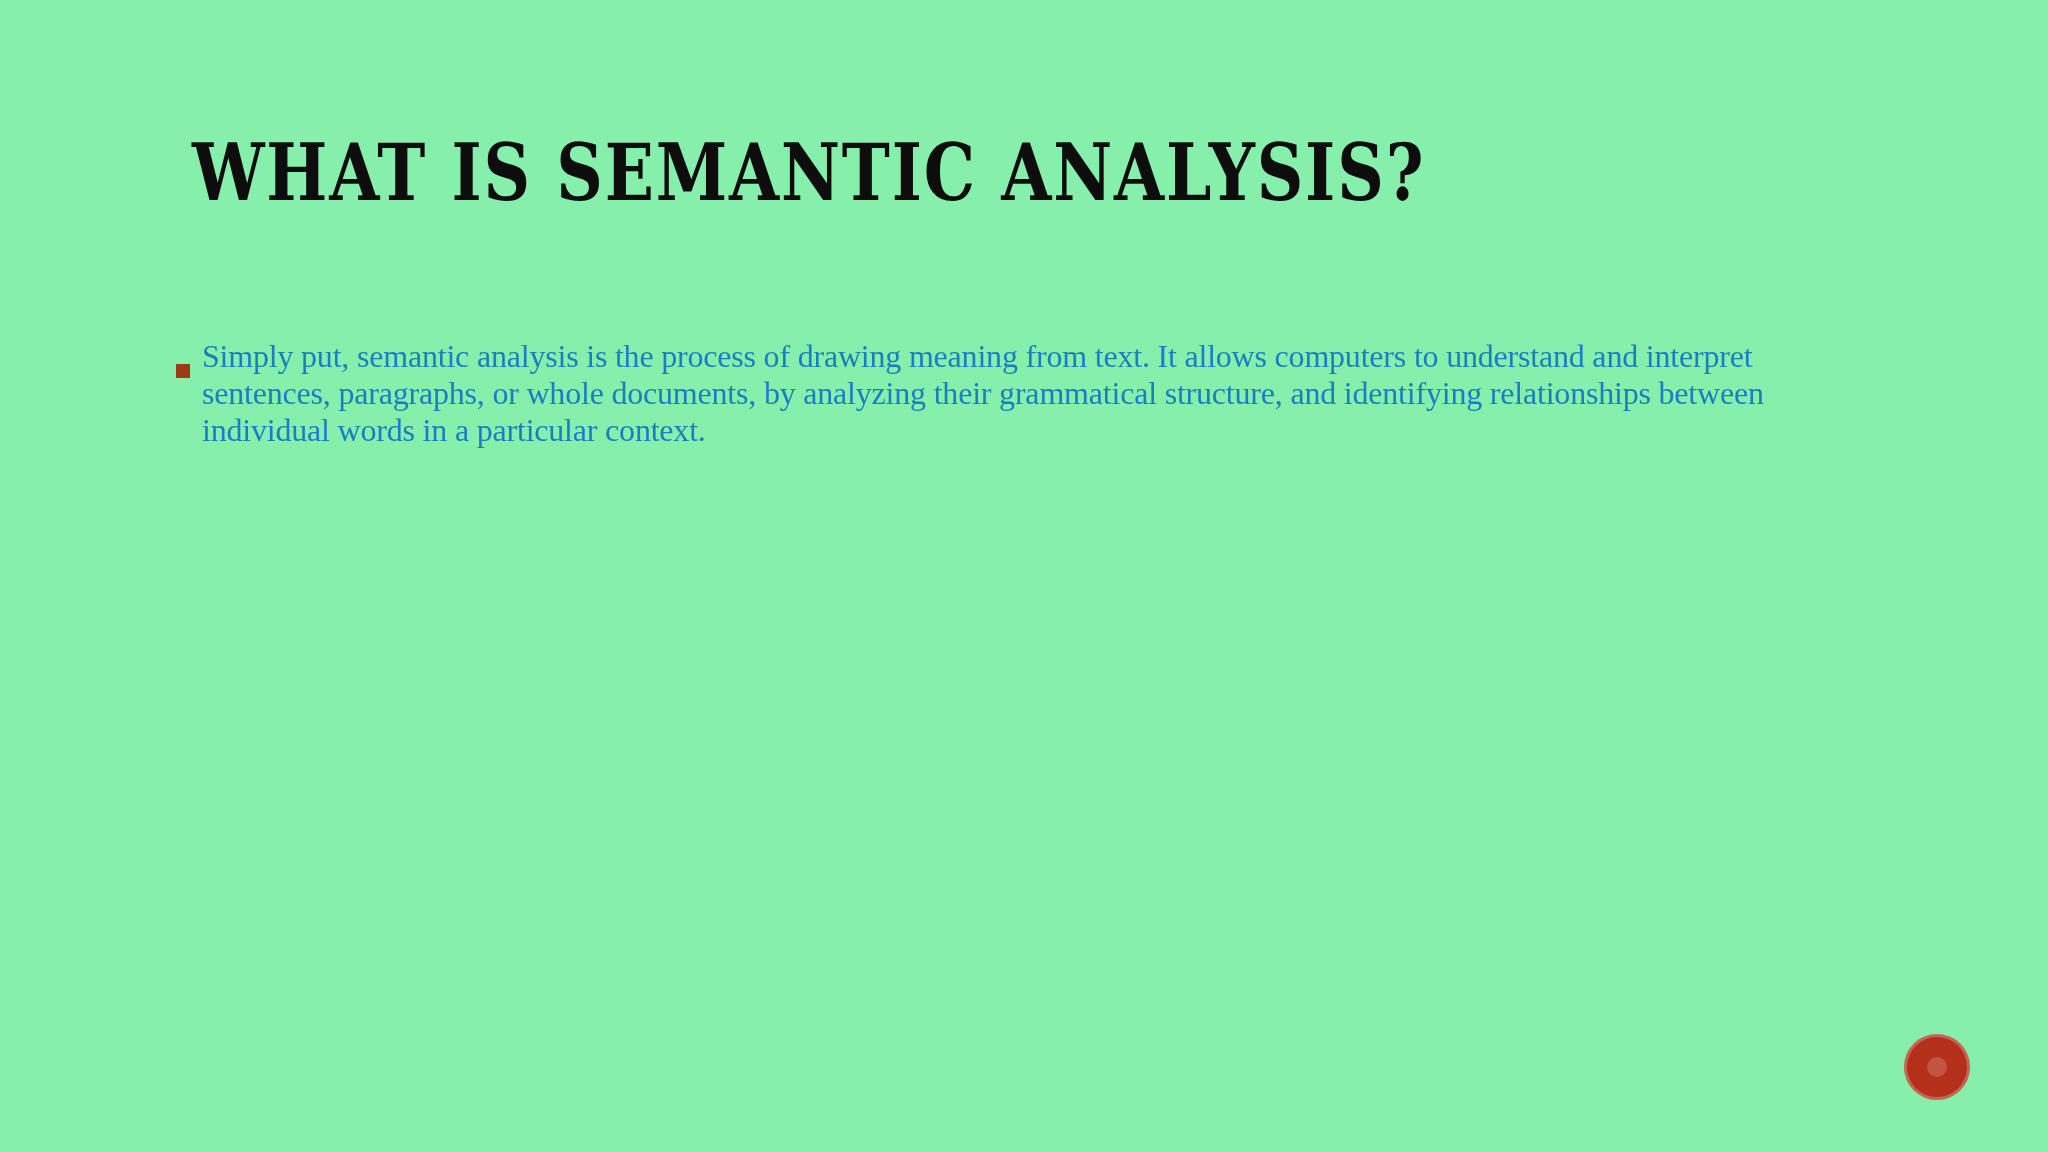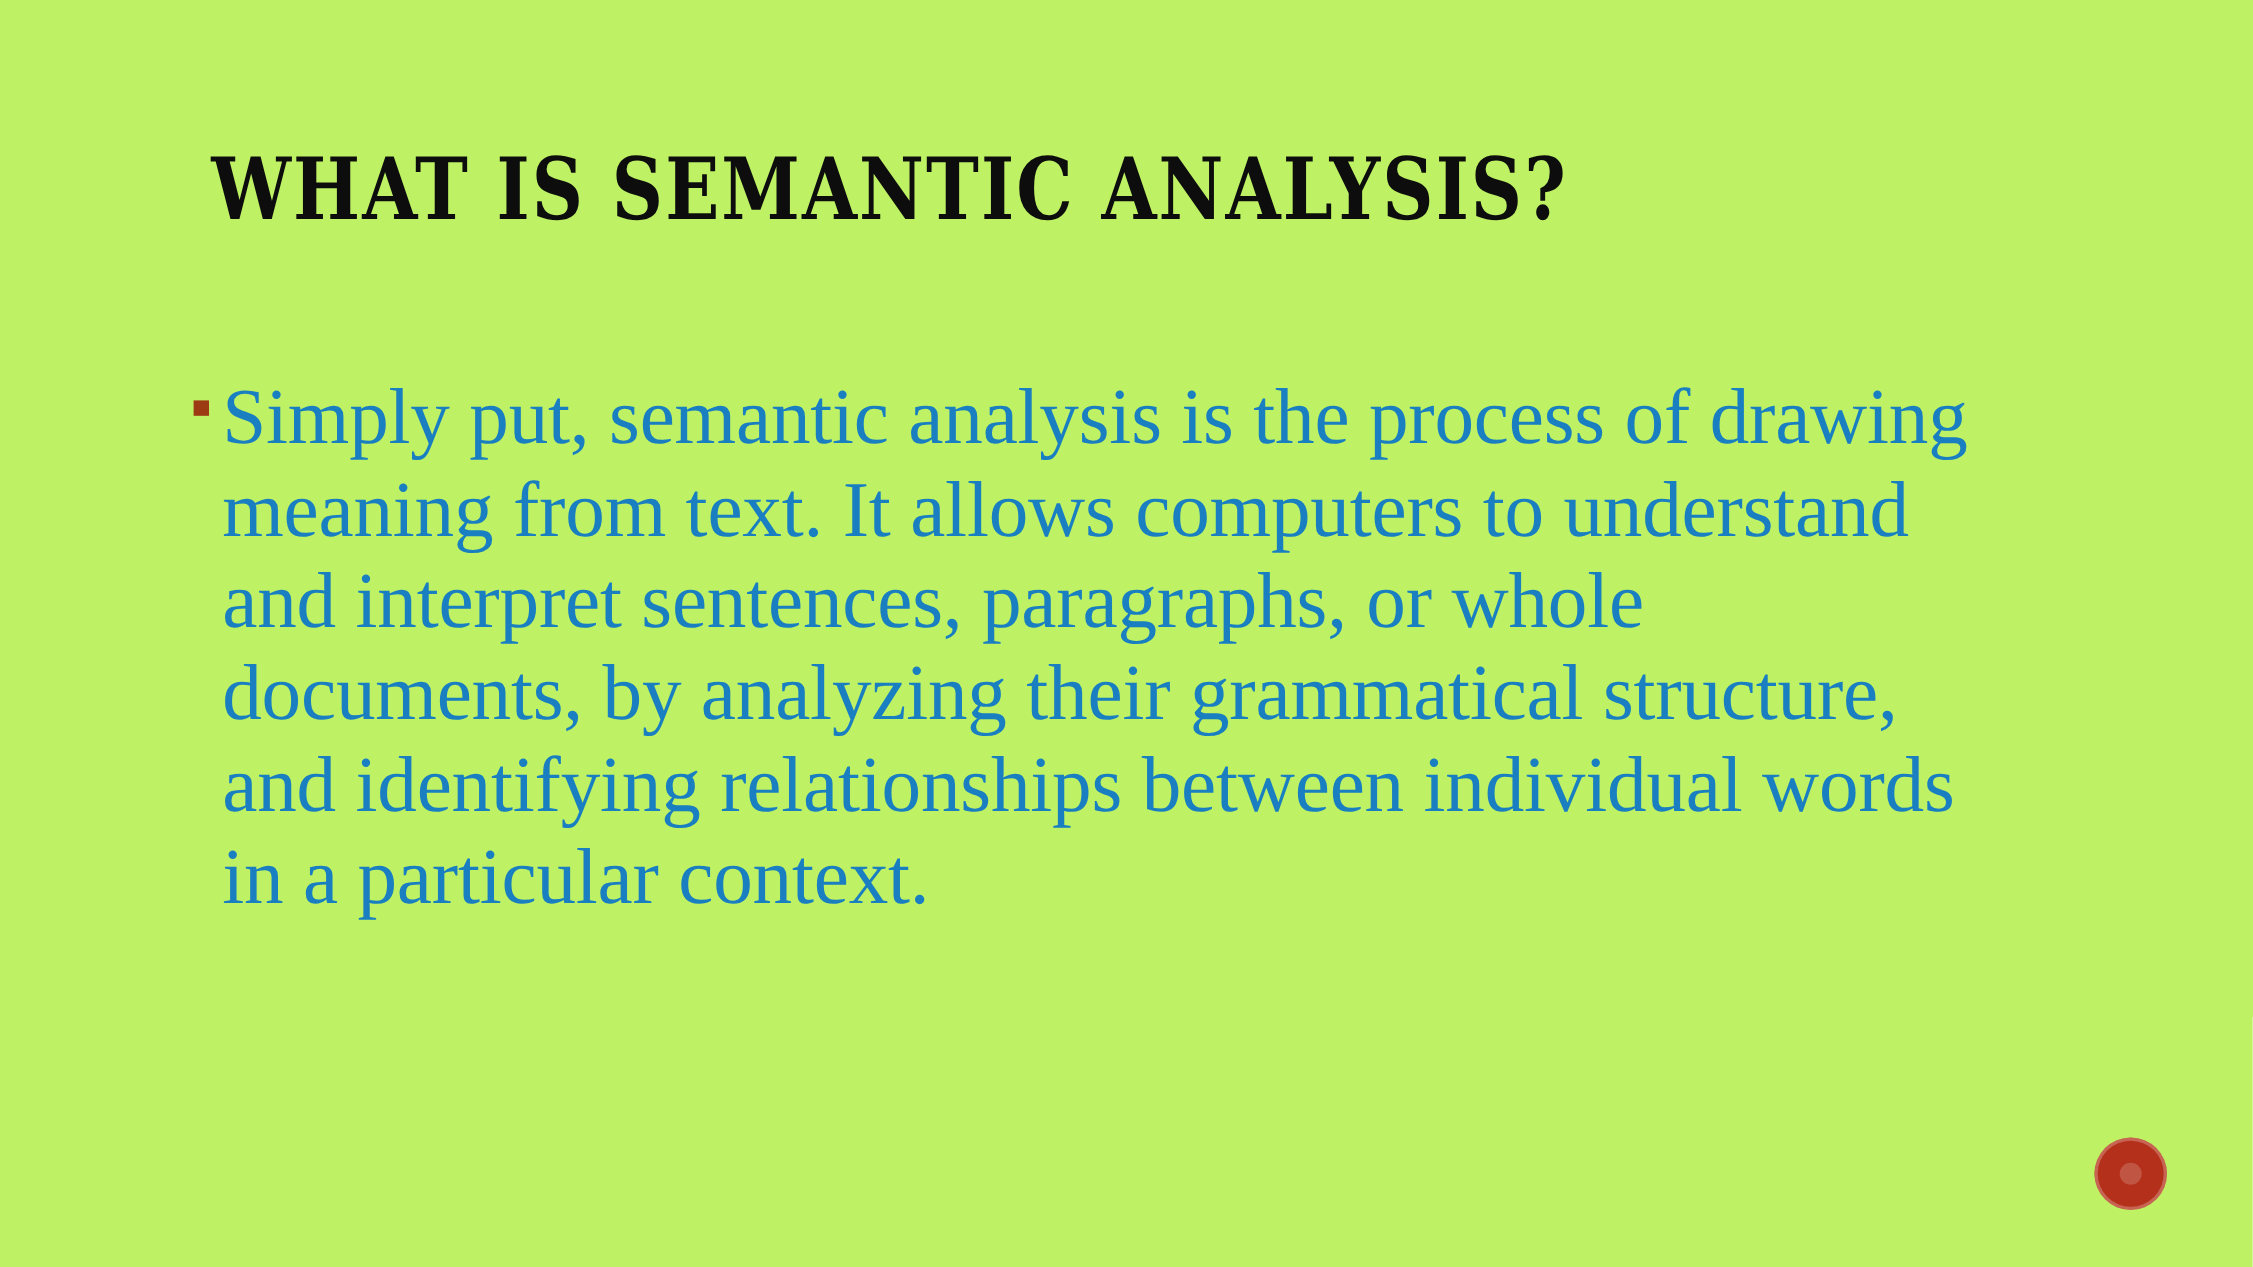--- a/index.html
+++ b/index.html
@@ -10,21 +10,21 @@
   body {
     width: 2048px;
     height: 1152px;
     overflow: hidden;
     font-family: "Liberation Serif", serif;
   }
   .slide {
     position: relative;
     width: 2048px;
     height: 1152px;
-    background: #bef264;
+    background: #86efac;
     box-sizing: border-box;
   }
   .slide-title {
     position: absolute;
     left: 192px;
     top: 132px;
     width: 1700px;
     font-family: "DejaVu Serif", serif;
     font-weight: bold;
     font-size: 78px;
@@ -55,21 +55,21 @@
     flex: 0 0 auto;
     width: 14px;
     height: 14px;
     margin-top: 26px;
     margin-right: 12px;
     background: #9c3a14;
   }
   .bullet-text {
     flex: 1 1 auto;
     font-family: "Liberation Serif", serif;
-    font-size: 72px;
+    font-size: 32px;
     line-height: 1.16;
     letter-spacing: -0.2px;
   }
   .bullet-text.accent {
     color: #1a7fc1;
   }
   .bullet-text.dark {
     color: #101010;
   }
   .logo-mark {

